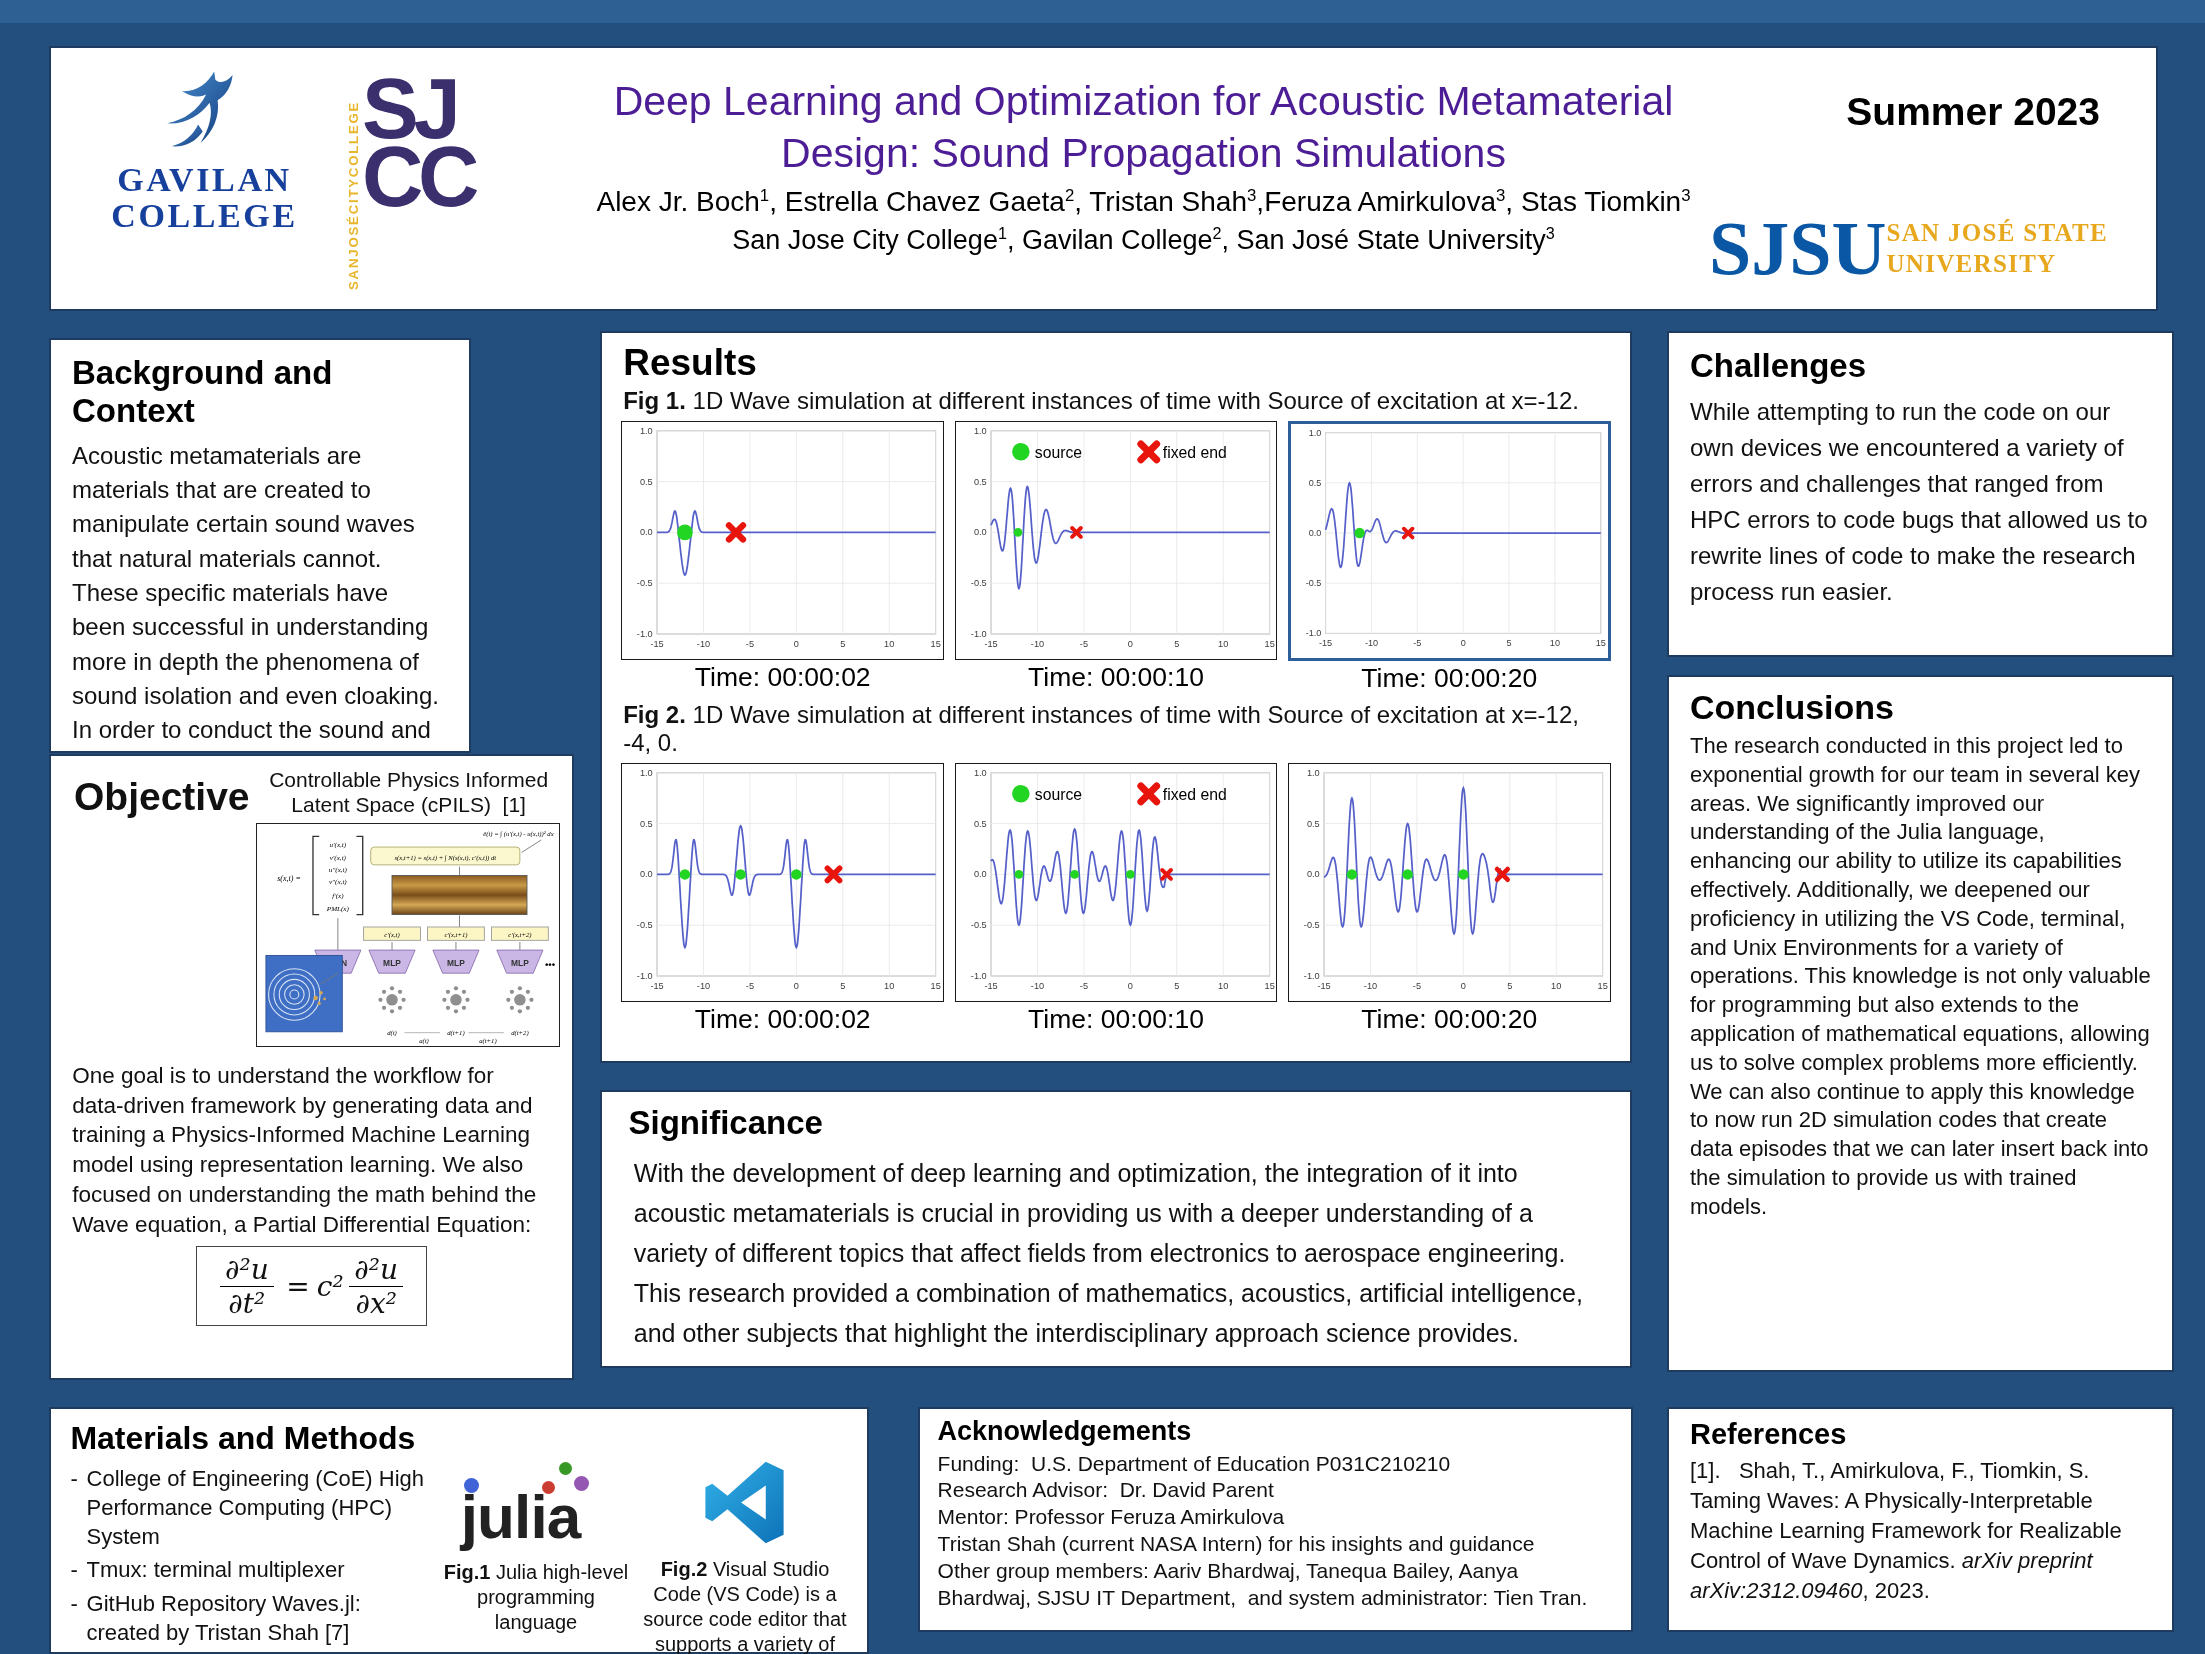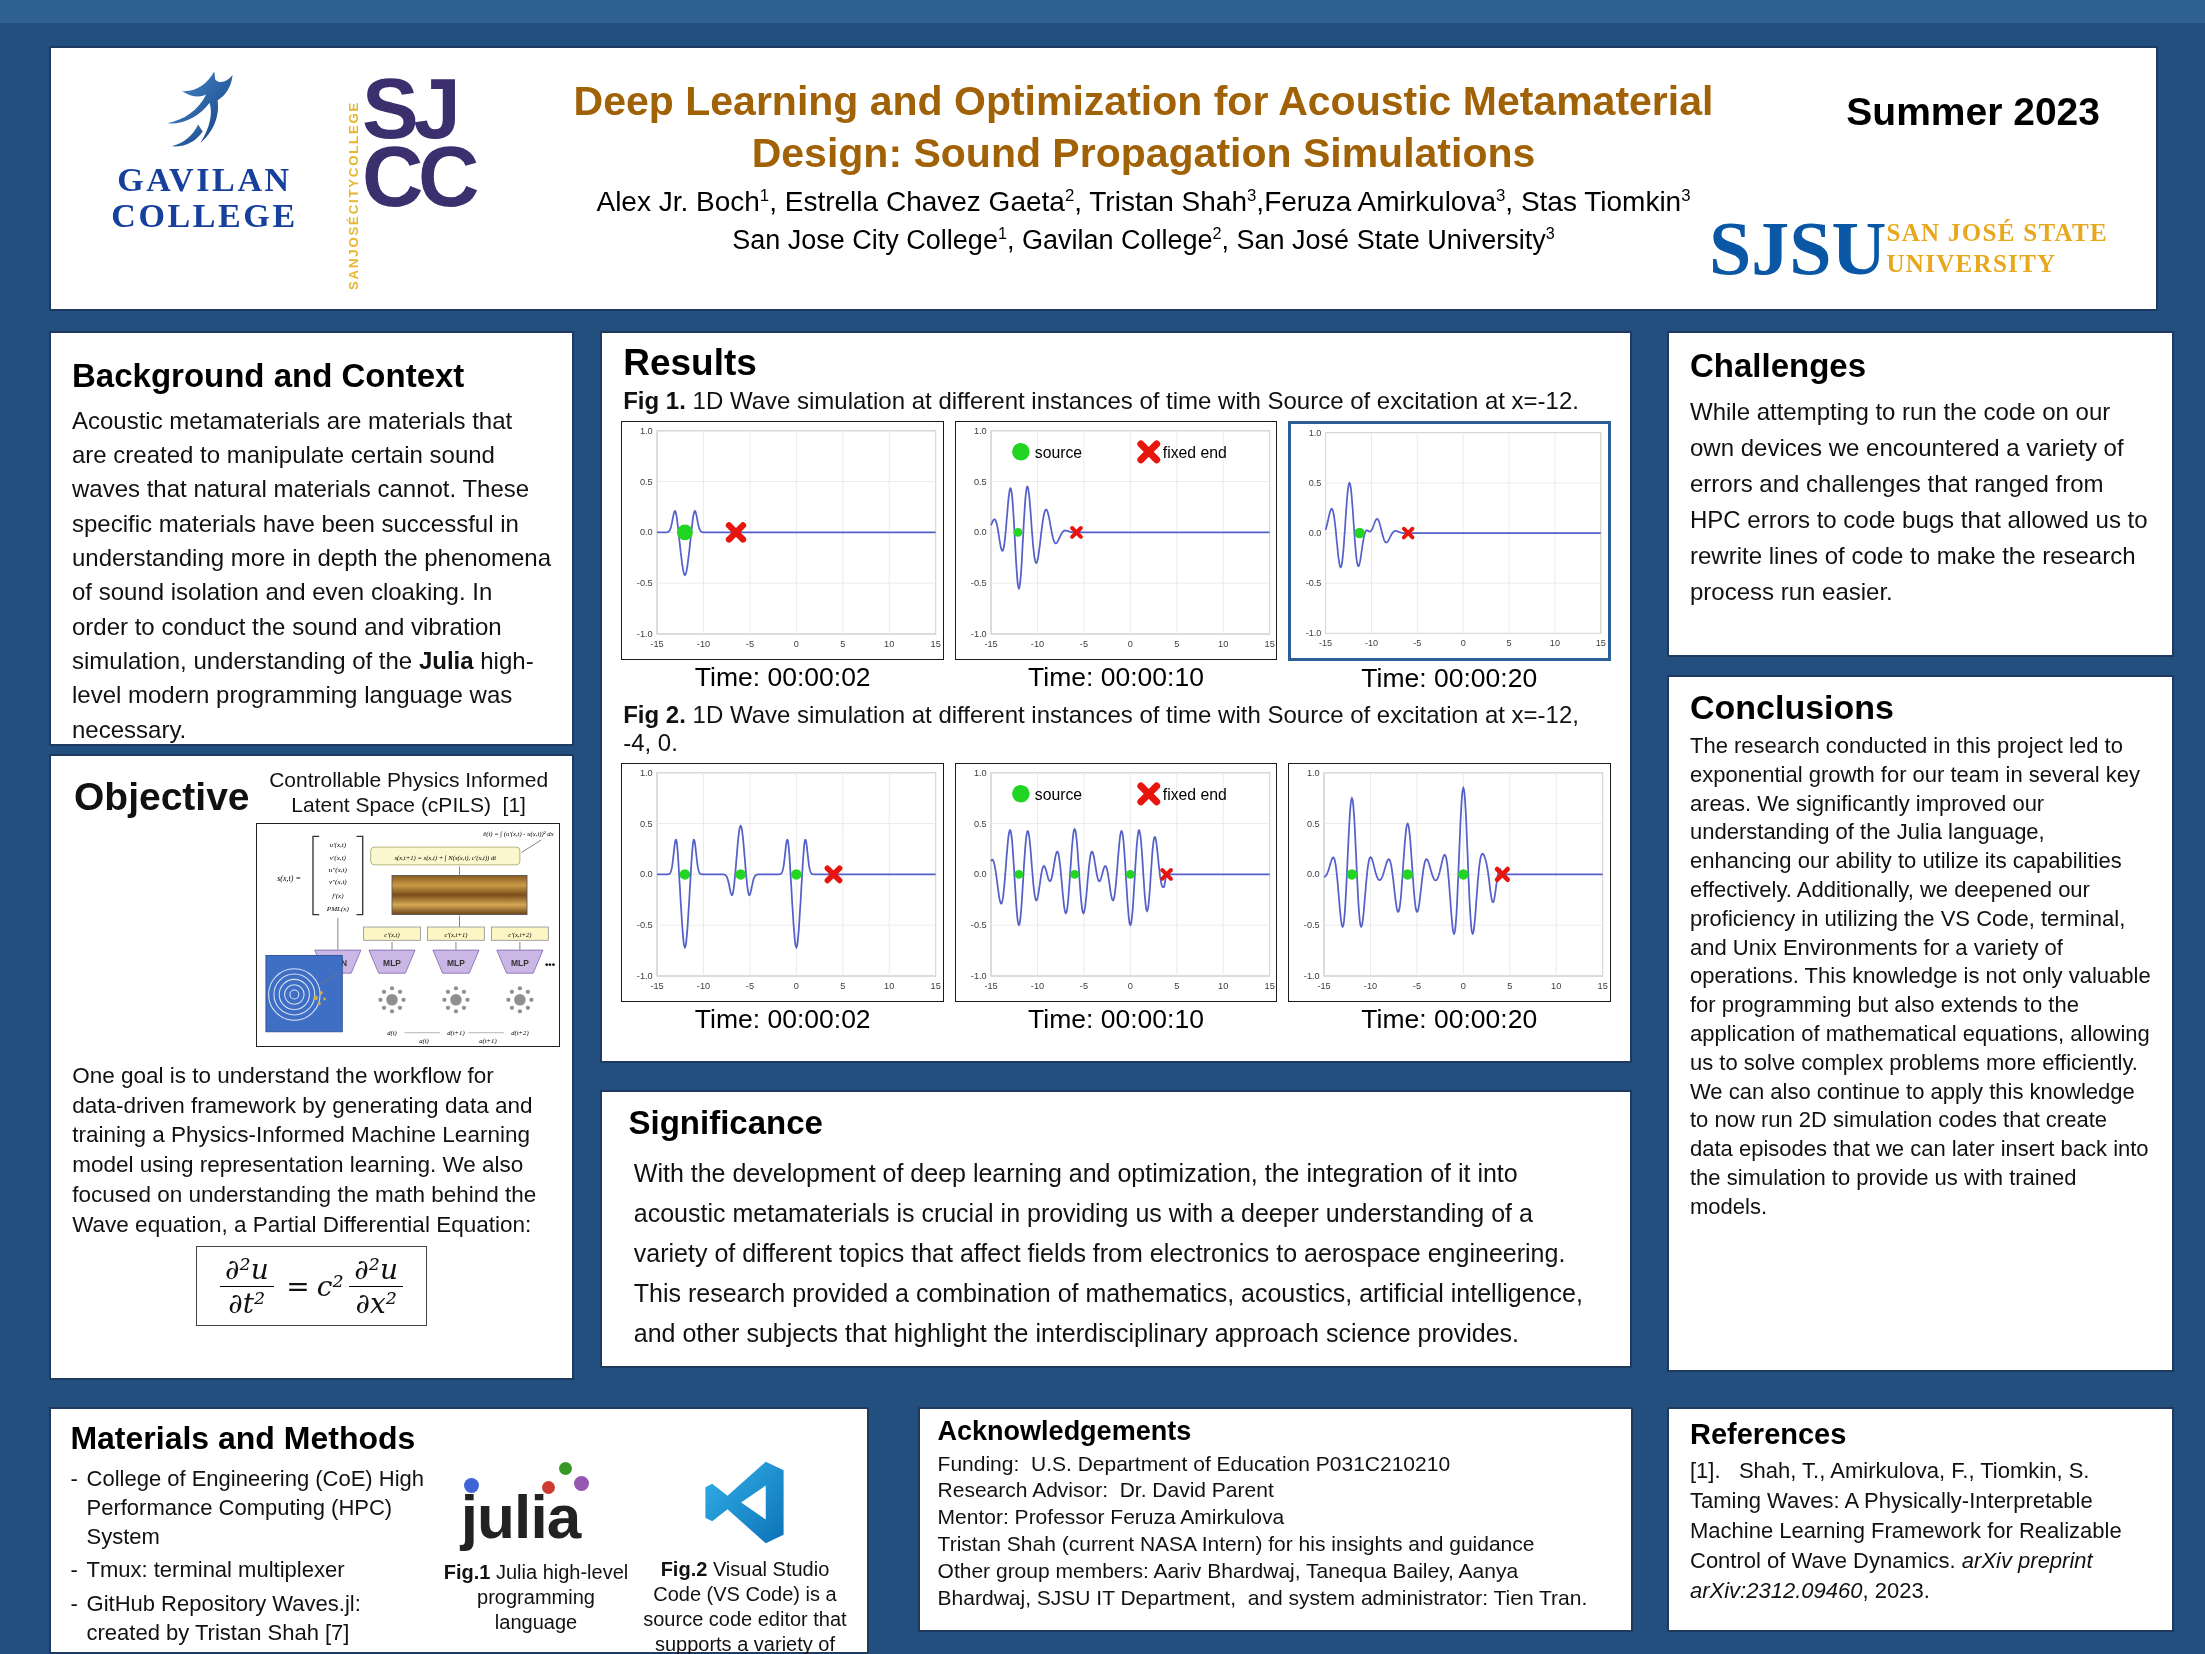--- a/index.html
+++ b/index.html
@@ -14,31 +14,31 @@
   
   .header{left:49px;top:46px;width:2109px;height:265px;}
   .gavilan{position:absolute;left:30px;top:19.4px;width:247px;text-align:center;}
   .gavilan .gtxt{font-family:"Liberation Serif",serif;font-weight:700;color:#16409C;
                  font-size:34px;letter-spacing:2.6px;line-height:1.05;}
   .sjcc{position:absolute;left:296px;top:26.5px;height:215px;display:flex;align-items:stretch;}
   .sjcc-vert{writing-mode:vertical-rl;transform:rotate(180deg);font-size:13.2px;font-weight:700;
              color:#E8B62C;letter-spacing:1.8px;line-height:1;}
   .sjcc-big{font-weight:800;font-size:85px;line-height:0.80;letter-spacing:-5.3px;color:#3B2F6E;margin-left:1.8px;}
   .title-block{position:absolute;left:481px;right:401px;top:26.5px;text-align:center;}
-  .title-line{font-size:41px;font-weight:700;line-height:1.28;color:#a16207;}
+  .title-line{font-size:41px;font-weight:400;line-height:1.28;color:#4c1d95;}
   .authors{font-size:28px;margin-top:7px;color:#000;}
   .affils{font-size:27px;margin-top:7px;color:#000;}
   .term{position:absolute;top:42px;right:56px;font-size:39px;font-weight:800;color:#000;}
   .sjsu{position:absolute;right:48px;bottom:23px;display:flex;align-items:center;}
   .sjsu-acronym{font-family:"Liberation Serif",serif;font-weight:700;font-size:76px;color:#0A58A5;line-height:1;}
   .sjsu-name{font-family:"Liberation Serif",serif;font-weight:700;font-size:25px;color:#E7A81E;
              letter-spacing:1.3px;line-height:1.25;}
 
   
-  .bg-box{left:49px;top:331px;width:525px;height:415px;padding:24px 21px;}
+  .bg-box{left:49px;top:338px;width:422px;height:415px;padding:14px 21px;}
   .bg-box h2{font-size:33px;}
   .bg-body{font-size:24px;line-height:1.43;}
   .obj-box{left:49px;top:754px;width:525px;height:626px;padding:8.8px 12.4px;}
   .obj-top{position:relative;height:291px;}
   .obj-title{position:absolute;left:10.6px;top:10.6px;font-size:39px;font-weight:800;}
   .cpils-caption{position:absolute;right:0;top:1.8px;width:302px;text-align:center;font-size:21px;line-height:1.22;}
   .cpils-svg{position:absolute;right:0;top:58px;width:302px;height:222px;background:#fff;border:1.8px solid #222;}
   .obj-intro{position:absolute;left:10.6px;top:104px;width:196px;font-size:22.5px;line-height:1.38;}
   .obj-body{margin:5.3px 8.8px 0 8.8px;font-size:22.5px;line-height:1.32;}
   .equation-box{display:inline-block;border:1.8px solid #444;padding:5.3px 17.6px;margin-top:7px;

